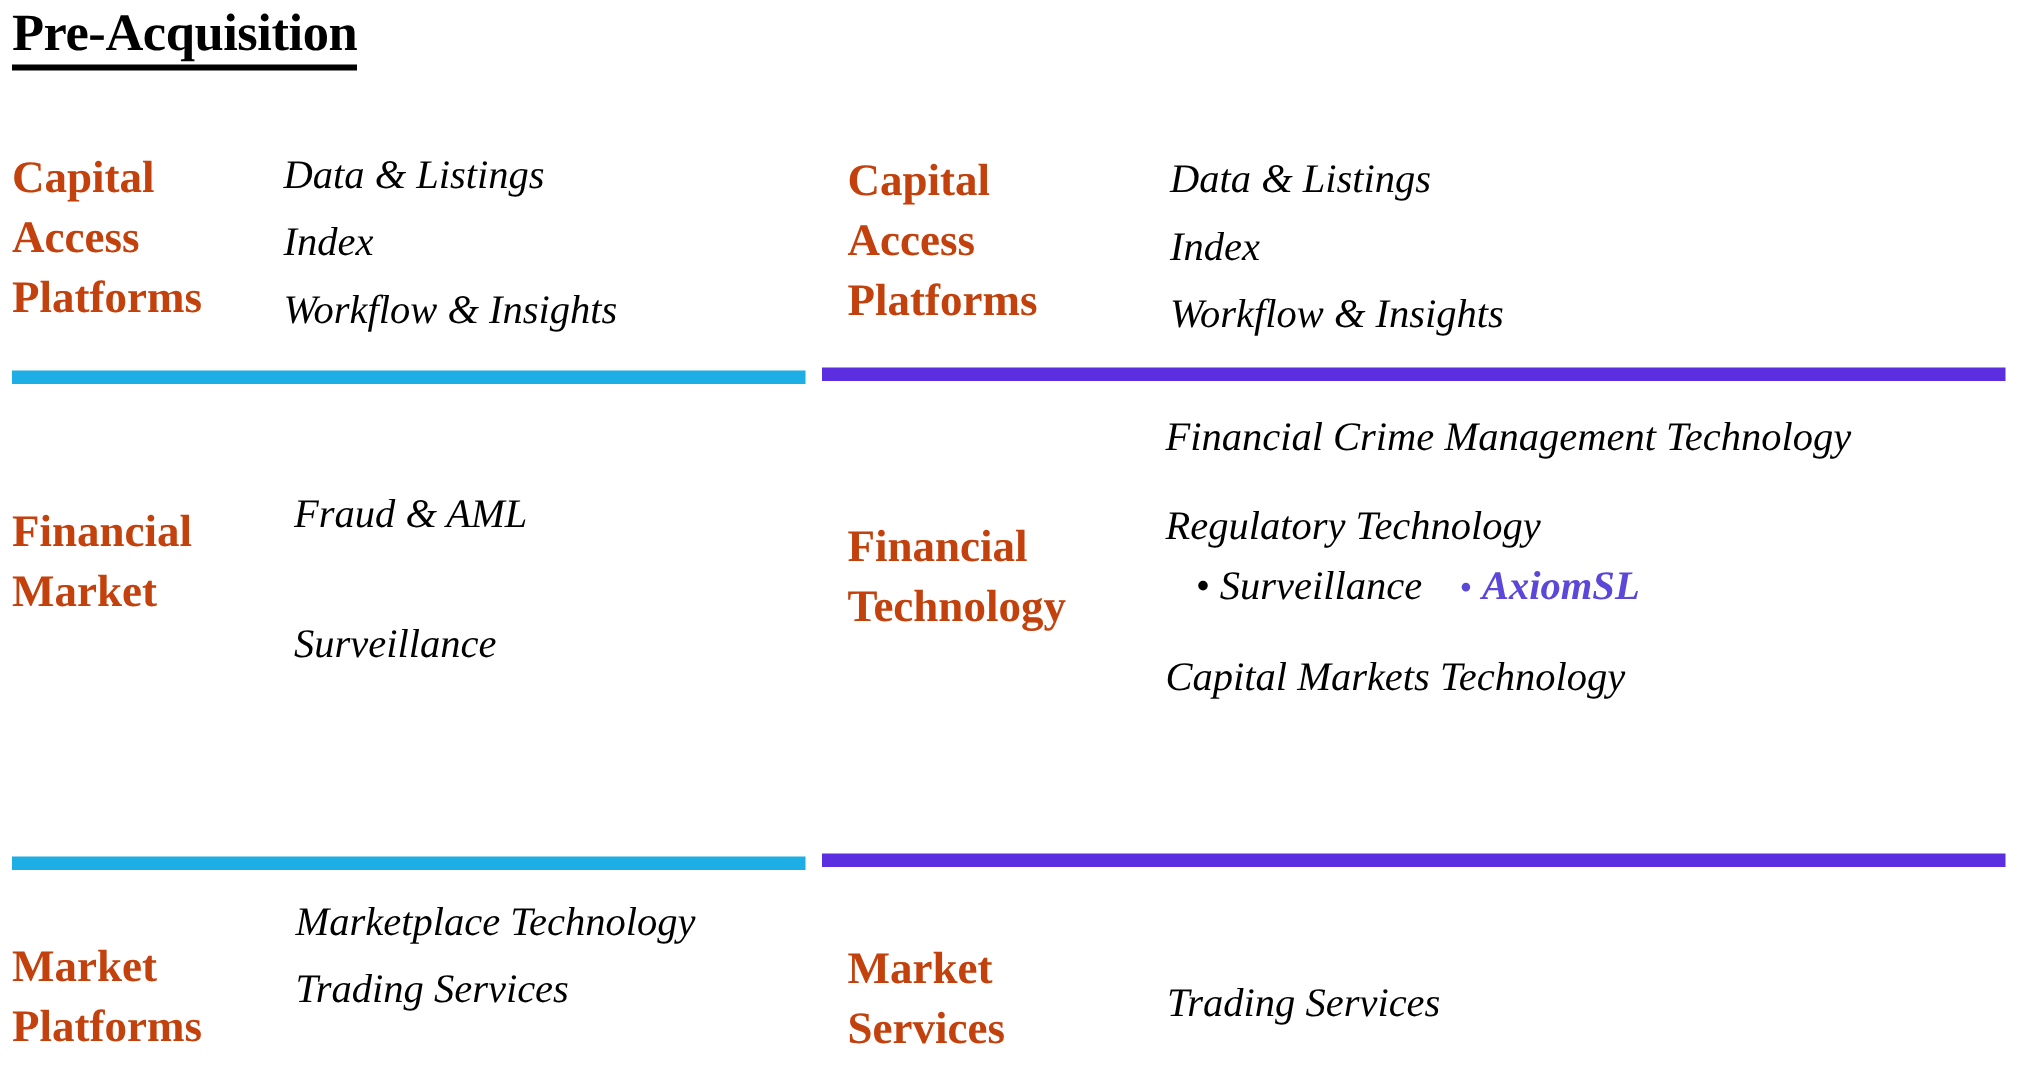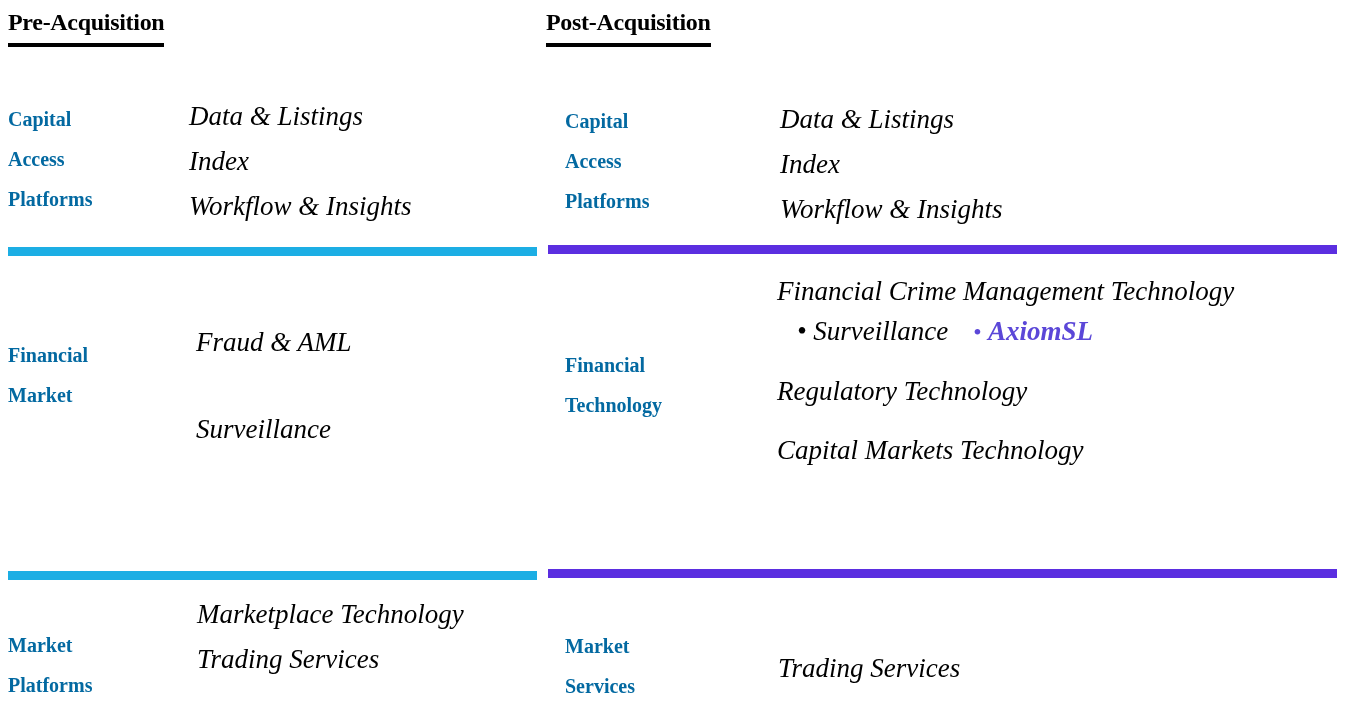--- a/index.html
+++ b/index.html
@@ -19,37 +19,37 @@
   .slide {
     position: relative;
     width: 1354px;
     height: 716px;
   }
 
   
   .col-header {
     position: absolute;
     font-weight: bold;
-    font-size: 24px;
+    font-size: 35px;
     line-height: 38px;
     letter-spacing: -0.3px;
     white-space: nowrap;
     padding-bottom: 2px;
     border-bottom: 4px solid #000000;
   }
   #header-pre  { left: 8px;   top: 3px; }
   #header-post { left: 546px; top: 3px; }
 
   
   .cat-label {
     position: absolute;
     font-weight: bold;
-    font-size: 20px;
+    font-size: 30px;
     line-height: 40px;
-    color: #0369a1;
+    color: #c2410c;
   }
 
   
   .items {
     position: absolute;
     font-size: 27px;
     color: #000000;
   }
   .items .line {
     line-height: 45px;
@@ -101,21 +101,20 @@
   #post-items-2 .line.indent    { padding-left: 20px; }
   #post-items-2 .line.indent2   { padding-left: 40px; }
 </style>
 </head>
 <body>
 
 <div class="slide">
 
   <div class="col-header" id="header-pre">Pre-Acquisition</div>
 
-  <div class="col-header" id="header-post">Post-Acquisition</div>
 
   <div class="cat-label" id="pre-cat-1">
     <div>Capital</div>
     <div>Access</div>
     <div>Platforms</div>
   </div>
   <div class="items" id="pre-items-1">
     <div class="line">Data &amp; Listings</div>
     <div class="line">Index</div>
     <div class="line">Workflow &amp; Insights</div>
@@ -145,27 +144,27 @@
     <div class="line">Workflow &amp; Insights</div>
   </div>
 
   <div class="cat-label" id="post-cat-2">
     <div>Financial</div>
     <div>Technology</div>
   </div>
   <div class="items" id="post-items-2">
     <div class="line">Financial Crime Management Technology</div>
 
+    <div class="line gap-above">Regulatory Technology</div>
+
     <div class="line indent">
       <span>• Surveillance</span>
       <span class="bullet" style="color:#5B47D8;margin-left:18px;">•</span>
       <span class="brand">AxiomSL</span>
     </div>
-
-    <div class="line gap-above">Regulatory Technology</div>
 
     <div class="line gap-above">Capital Markets Technology</div>
 
 
   </div>
 
   <div class="divider cyan" id="divider-left-2"></div>
   <div class="divider purple" id="divider-right-2"></div>
 
   <div class="cat-label" id="pre-cat-3">

